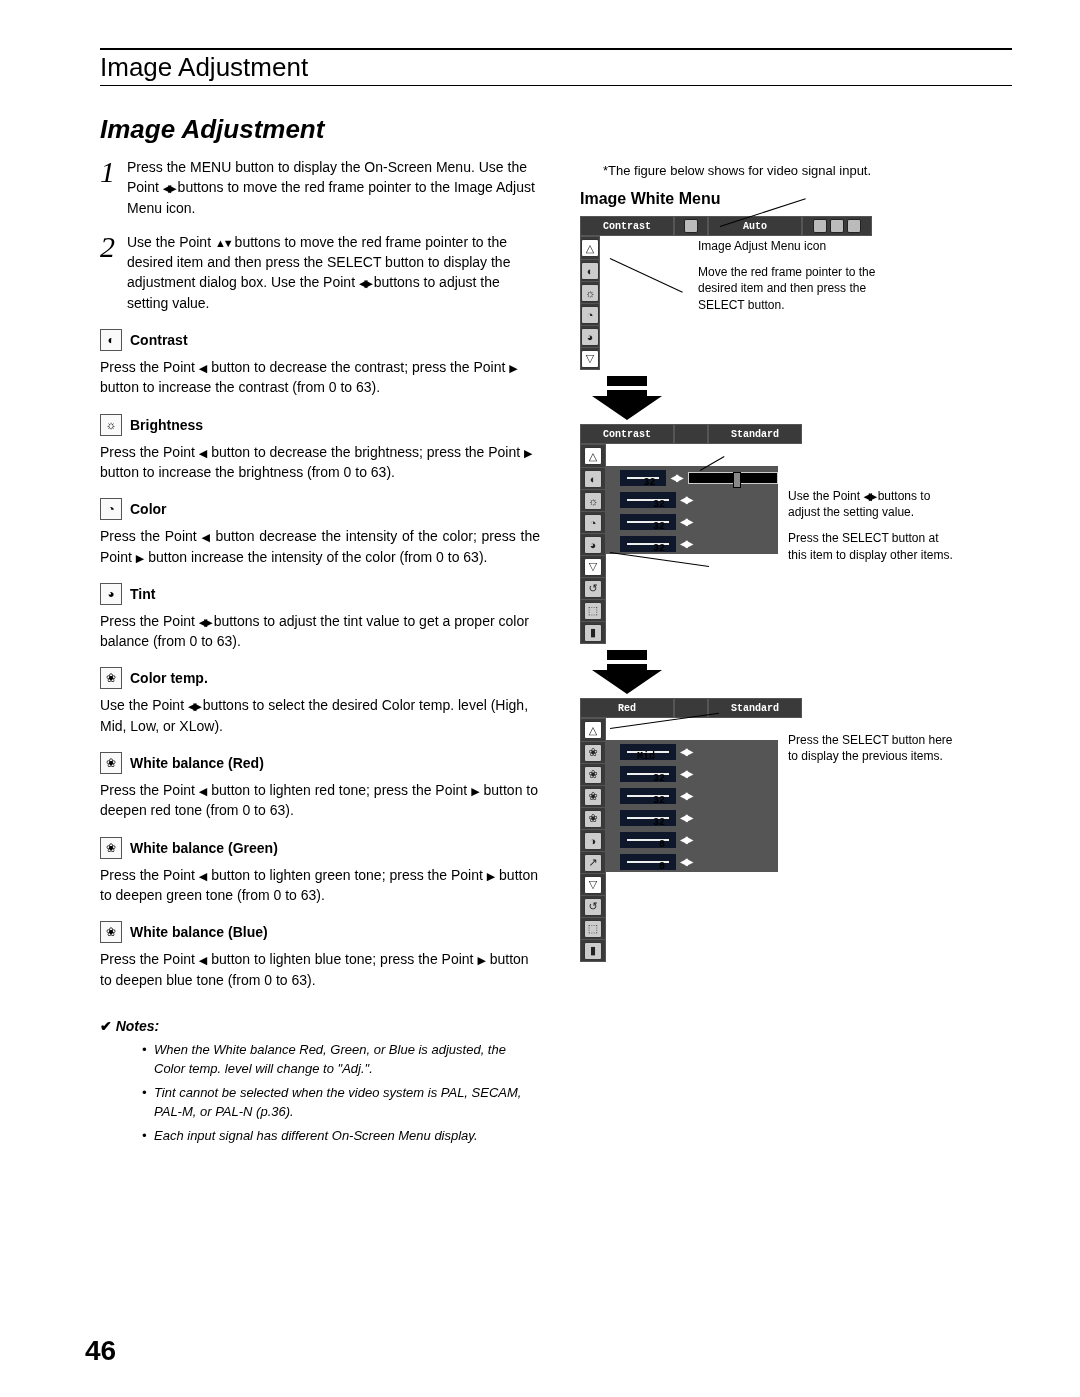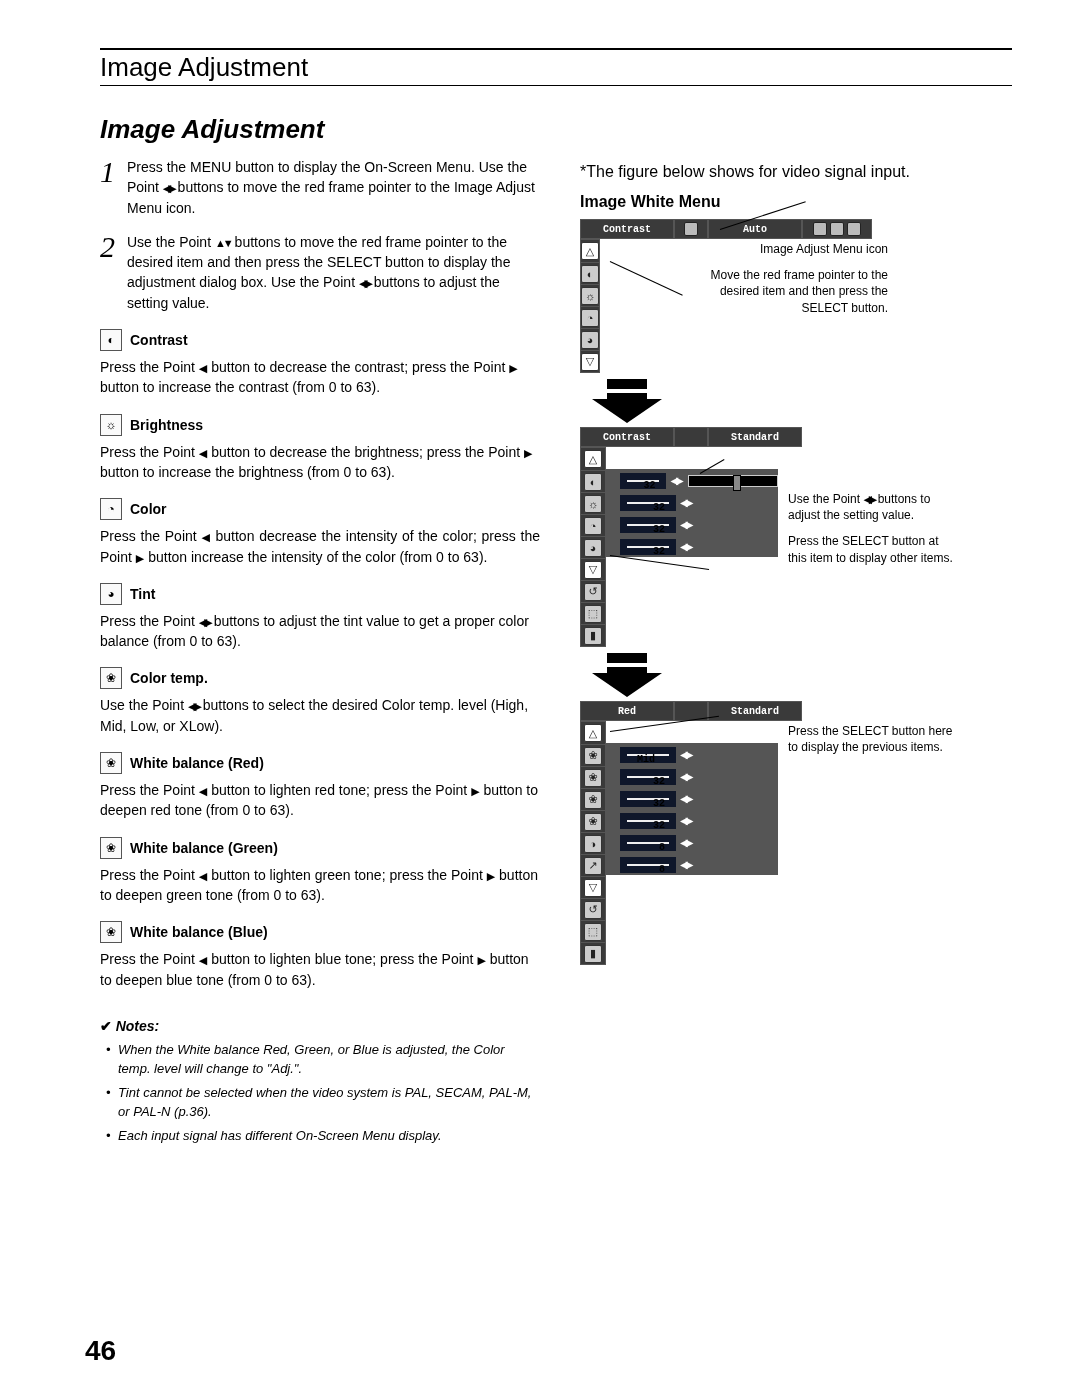--- a/index.html
+++ b/index.html
@@ -26,26 +26,26 @@
   .item { margin-top: 16px; }
   .item-head { display: flex; align-items: center; gap: 8px; margin-bottom: 6px; }
   .icon-box { width: 22px; height: 22px; border: 1px solid #555; display: inline-flex; align-items: center; justify-content: center; background: #fafafa; font-size: 12px; }
   .item-label { font-weight: 700; font-size: 14px; }
   .item-body { font-size: 14px; line-height: 1.45; }
   .justify { text-align: justify; }
 
   .notes-head { font-style: italic; font-weight: 700; font-size: 14px; margin-top: 28px; }
   .notes-head::before { content: "✔ "; font-style: normal; }
   .notes-list { margin-top: 6px; padding-left: 18px; }
-  .notes-list li { font-style: italic; font-size: 13px; line-height: 1.5; margin-bottom: 4px; list-style: none; position: relative; }
+  .notes-list li { font-style: italic; font-size: 13px; line-height: 1.5; margin-bottom: 4px; list-style: none; position: relative; margin-left: 36px; }
   .notes-list li::before { content: "•"; position: absolute; left: -12px; }
 
   .page-num { position: absolute; left: 85px; bottom: 30px; font-size: 28px; font-weight: 700; }
 
-  .caption { font-size: 16px; margin-bottom: 12px; }
+  .caption { font-size: 13px; margin-bottom: 12px; margin-left: 23px; }
   .sub-head { font-weight: 700; font-size: 16px; margin-bottom: 8px; }
 
   
   .osd { position: relative; margin-bottom: 6px; }
   .osd-top { display: flex; height: 20px; font-size: 10px; color: #fff; }
   .osd-tt { background: #3a3a3a; border: 1px solid #555; display: flex; align-items: center; justify-content: center; }
   .osd-tt.lbl { width: 94px; font-family: 'Courier New', monospace; font-weight:700;}
   .osd-tt.mid { width: 34px; color:#000;}
   .osd-tt.mode { width: 94px; font-family: 'Courier New', monospace; font-weight:700;}
   .osd-tt.iconstrip { width: 70px; gap:3px; }
@@ -197,21 +197,21 @@
             <div class="osd-row">
                 <span class="cell-ic">◔</span>
               </div>
             <div class="osd-row">
                 <span class="cell-ic">◕</span>
               </div>
             <div class="osd-row">
                 <span class="cell-ic" style="background:#fff;">▽</span>
               </div>
           </div>
-          <div style="flex:1; padding-left:98px;text-align:right;">
+          <div style="flex:1; padding-left:98px;">
             <div class="note" style="margin-top:2px;">Image Adjust Menu icon</div>
             <div class="note" style="margin-top:10px; width:190px;">Move the red frame pointer to the desired item and then press the SELECT button.</div>
           </div>
         </div>
         <span class="leader" style="top:10px; left:140px; width:90px; transform:rotate(-18deg); transform-origin:left;"></span>
         <span class="leader" style="top:42px; left:30px; width:80px; transform:rotate(25deg); transform-origin:left;"></span>
       </div>
 
       <div class="big-arrow"><svg viewBox="0 0 70 44">
             <path d="M15 0 H55 V10 H15 Z M15 14 H55 V20 H70 L35 44 L0 20 H15 Z" fill="#000"></path>
@@ -350,21 +350,21 @@
             <div class="val-strip">
                 <span class="val-box">8</span>
                 <span class="val-ctrl">◀▶</span>
               </div>
             <div class="val-strip">
                 <span class="val-box">8</span>
                 <span class="val-ctrl">◀▶</span>
               </div>
           </div>
           <div style="flex:1; padding-left:10px;">
-            <div class="note" style="margin-top:2px;">Press the SELECT button here to display the previous items.</div>
+            <div class="note" style="margin-top:14px;">Press the SELECT button here to display the previous items.</div>
           </div>
         </div>
         <span class="leader" style="top:30px; left:30px; width:110px; transform:rotate(-8deg); transform-origin:left;"></span>
       </div>
 
     </div>
   </div>
 
   <div class="page-num">46</div>
 </div>

